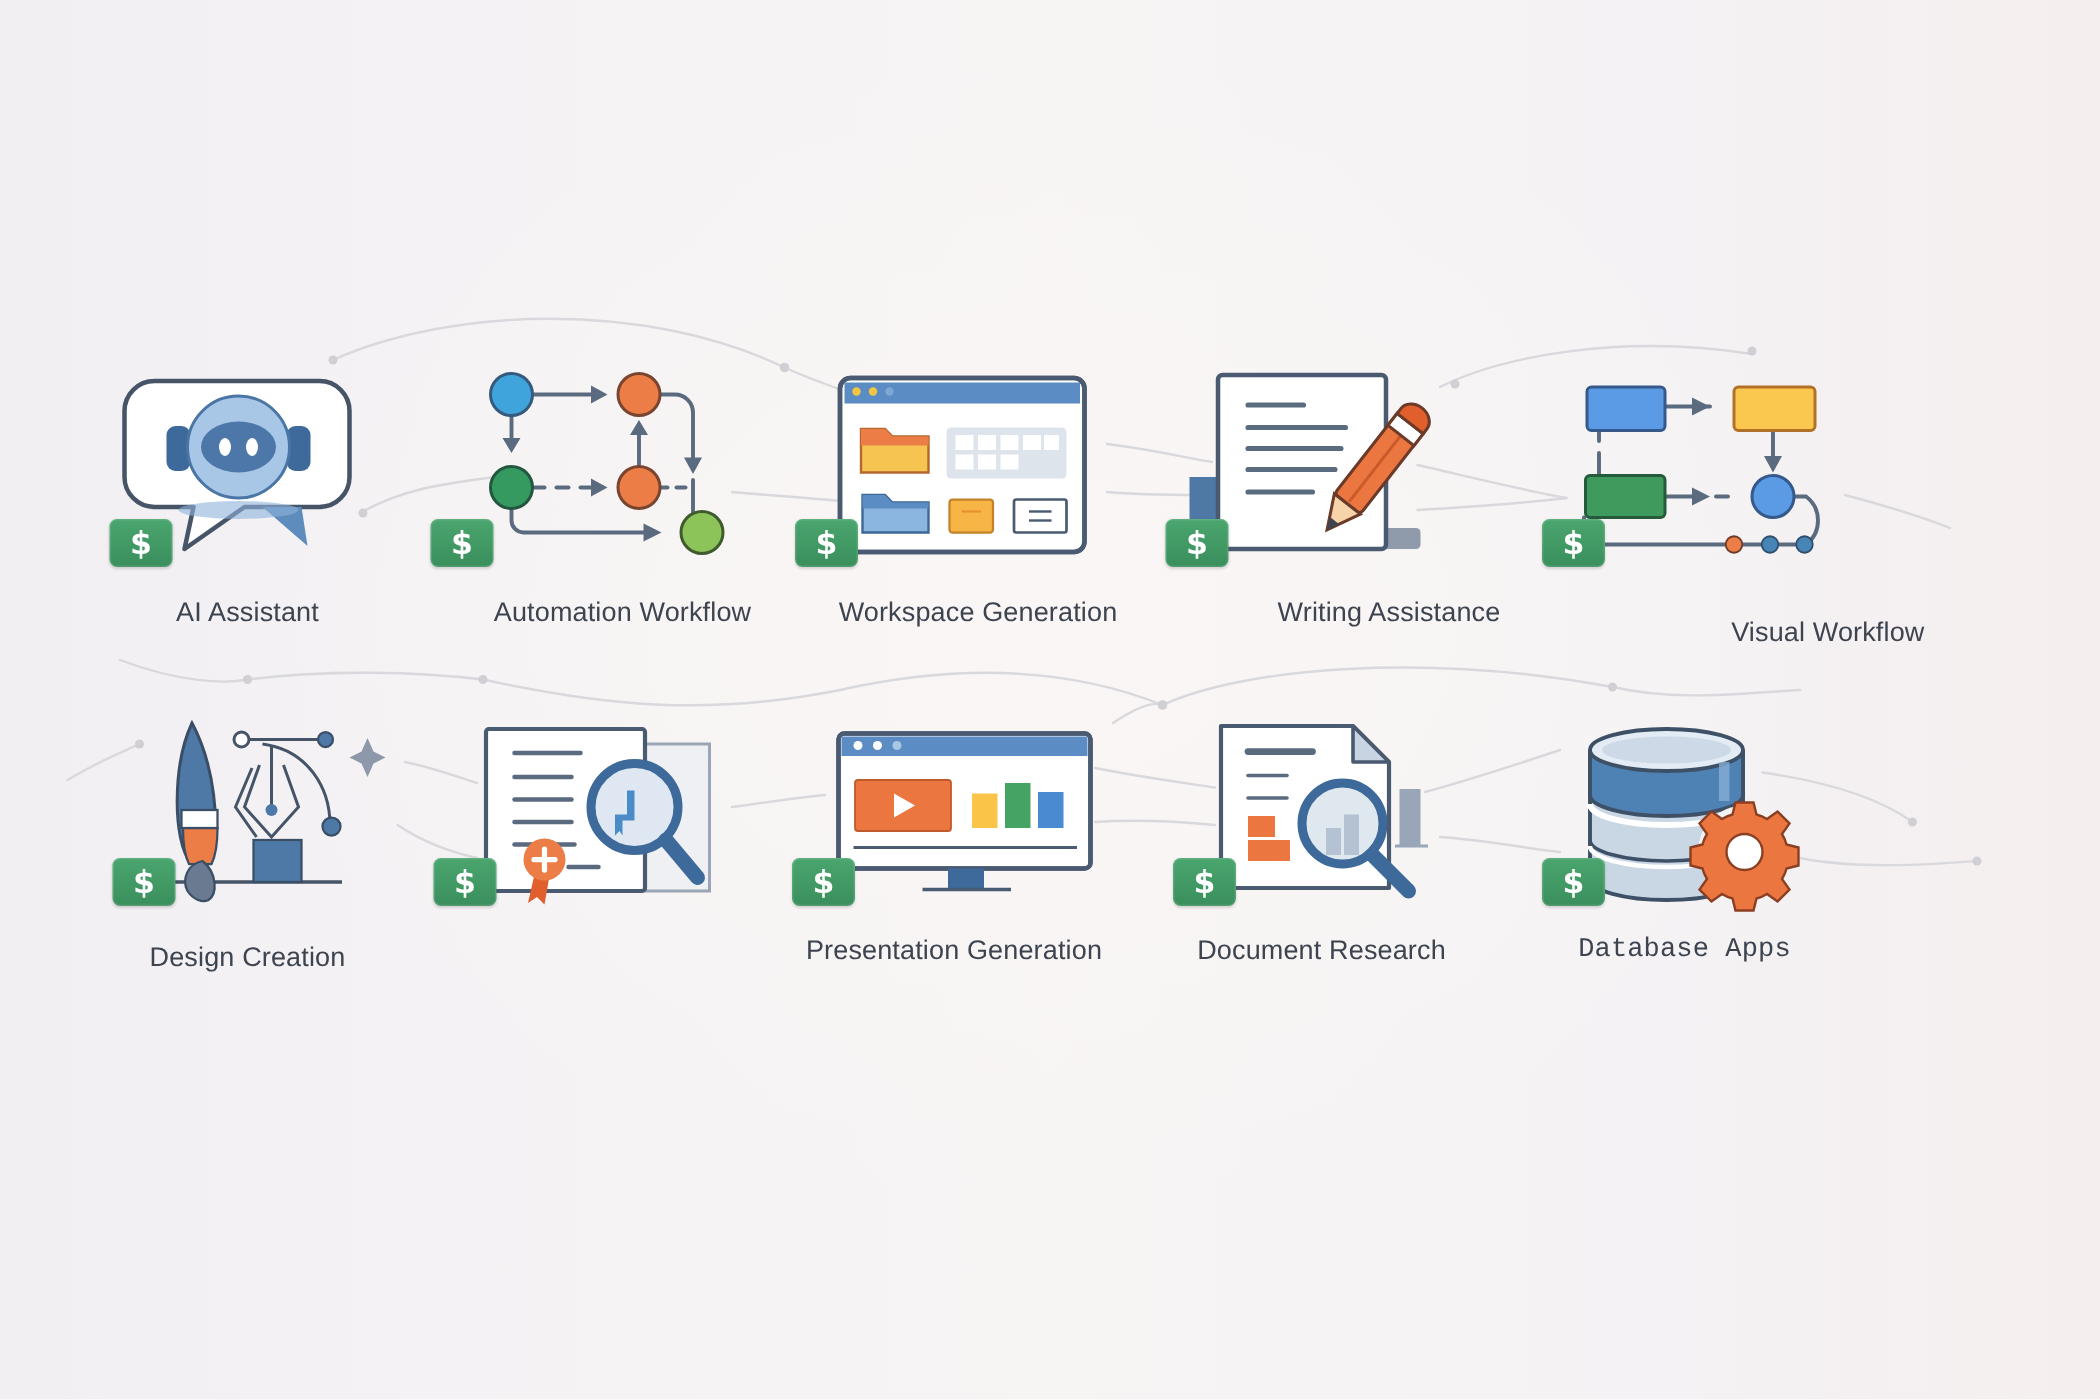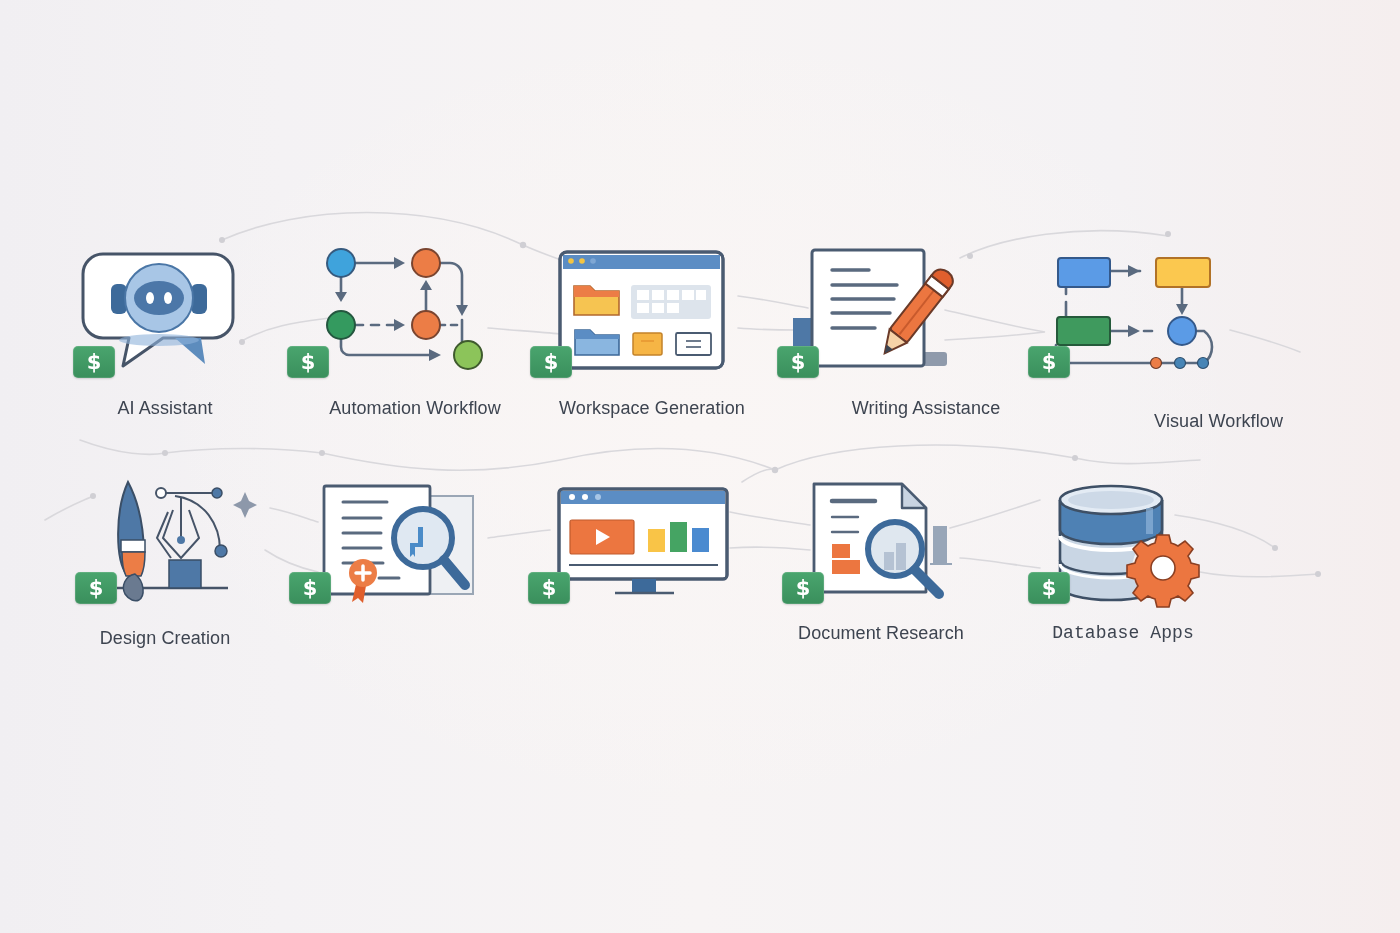--- a/index.html
+++ b/index.html
@@ -341,20 +341,21 @@
         <rect x="142" y="52" width="17" height="30" fill="#45a463"></rect>
         <rect x="164" y="58" width="17" height="24" fill="#4a8ad0"></rect>
         <line x1="41" y1="95" x2="190" y2="95" stroke="#4a5b71" stroke-width="2"></line>
         <rect x="104" y="109" width="24" height="13" fill="#3d6a9a"></rect>
         <line x1="87" y1="123" x2="146" y2="123" stroke="#4a5b71" stroke-width="2.4"></line>
       </svg>
     </div>
     <div class="badge" style="left:0px; top:102px;">
       <span>$</span>
     </div>
+    <div class="label" style="top:153px; left:-22px;">Presentation Generation</div>
   </div>
 
   <div class="tile" style="left:782px; top:470px;">
     <div class="icon">
       <svg viewBox="0 0 220 150">
         <rect x="151" y="56" width="14" height="38" fill="#98a6b8"></rect>
         <line x1="148" y1="94" x2="170" y2="94" stroke="#98a6b8" stroke-width="2"></line>
         <path d="M32 14 h88 l24 24 v84 h-112z" fill="#ffffff" stroke="#4a5b71" stroke-width="2.8" stroke-linejoin="round"></path>
         <path d="M120 14 v24 h24z" fill="#c9d4e2" stroke="#4a5b71" stroke-width="2.4" stroke-linejoin="round"></path>
         <g stroke="#5a6a7f" stroke-linecap="round">

